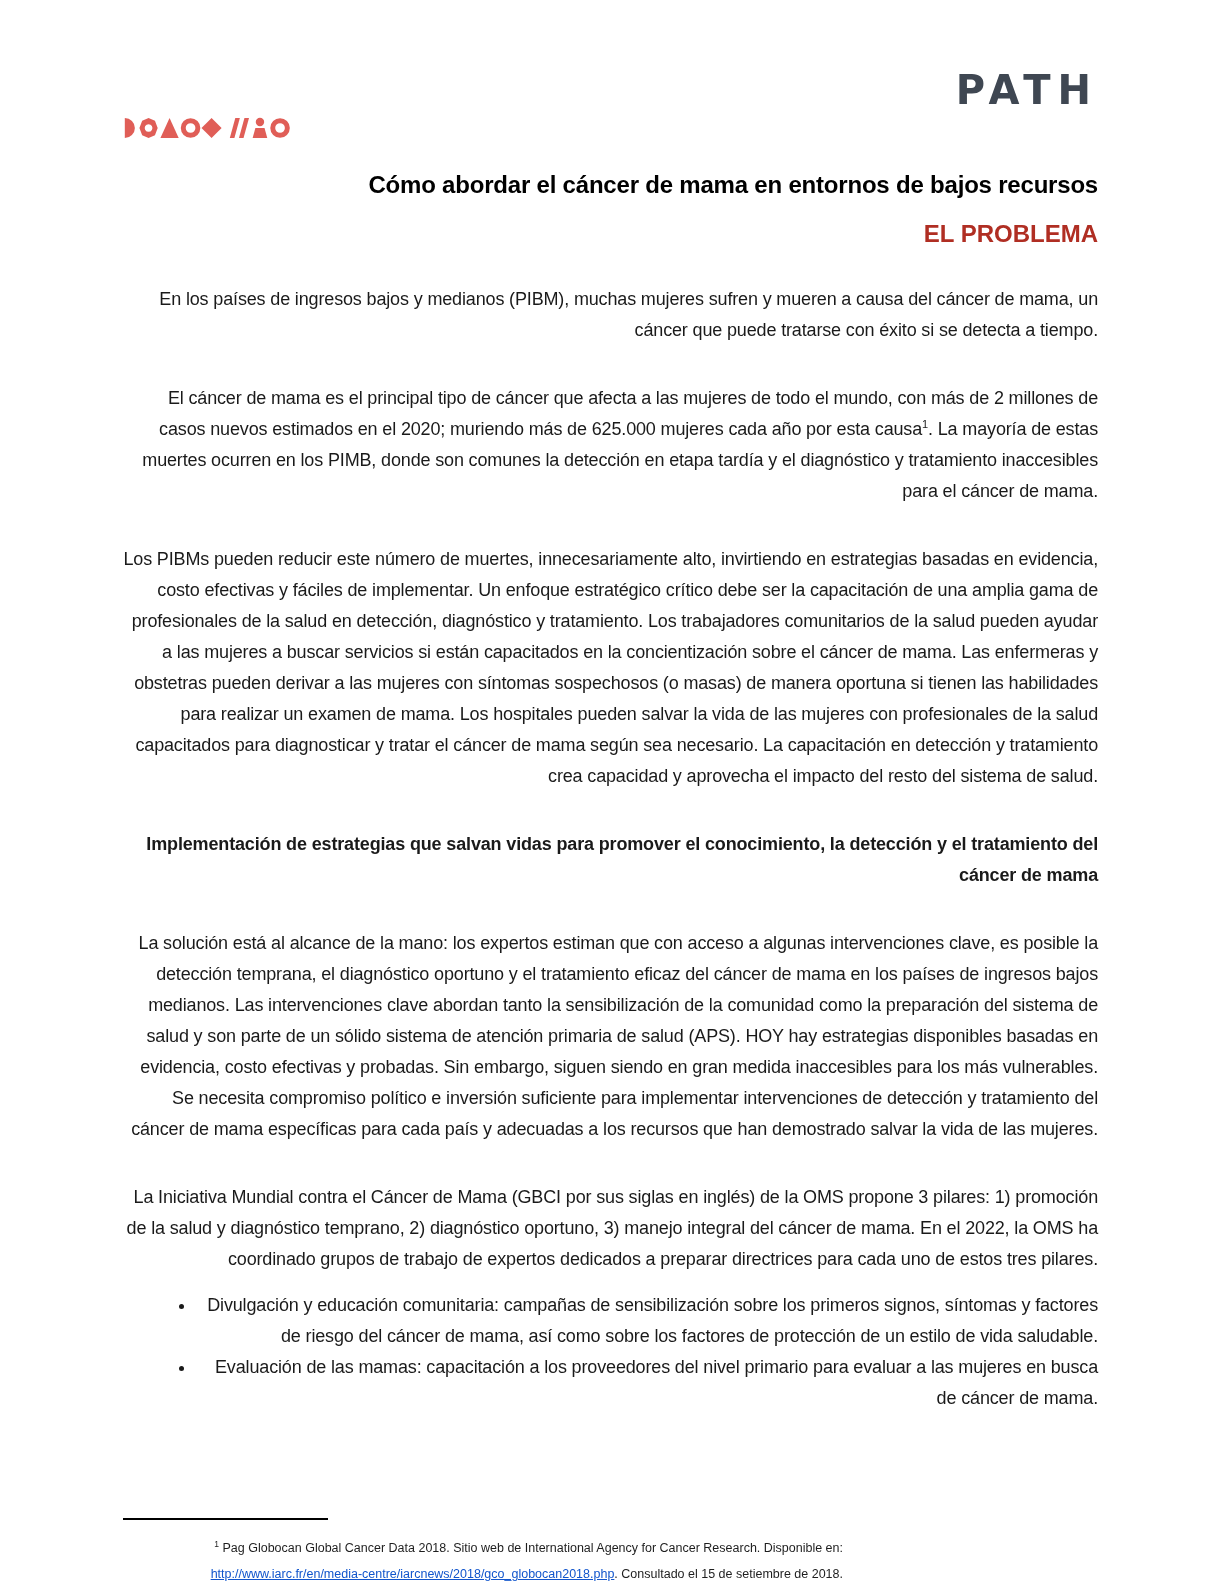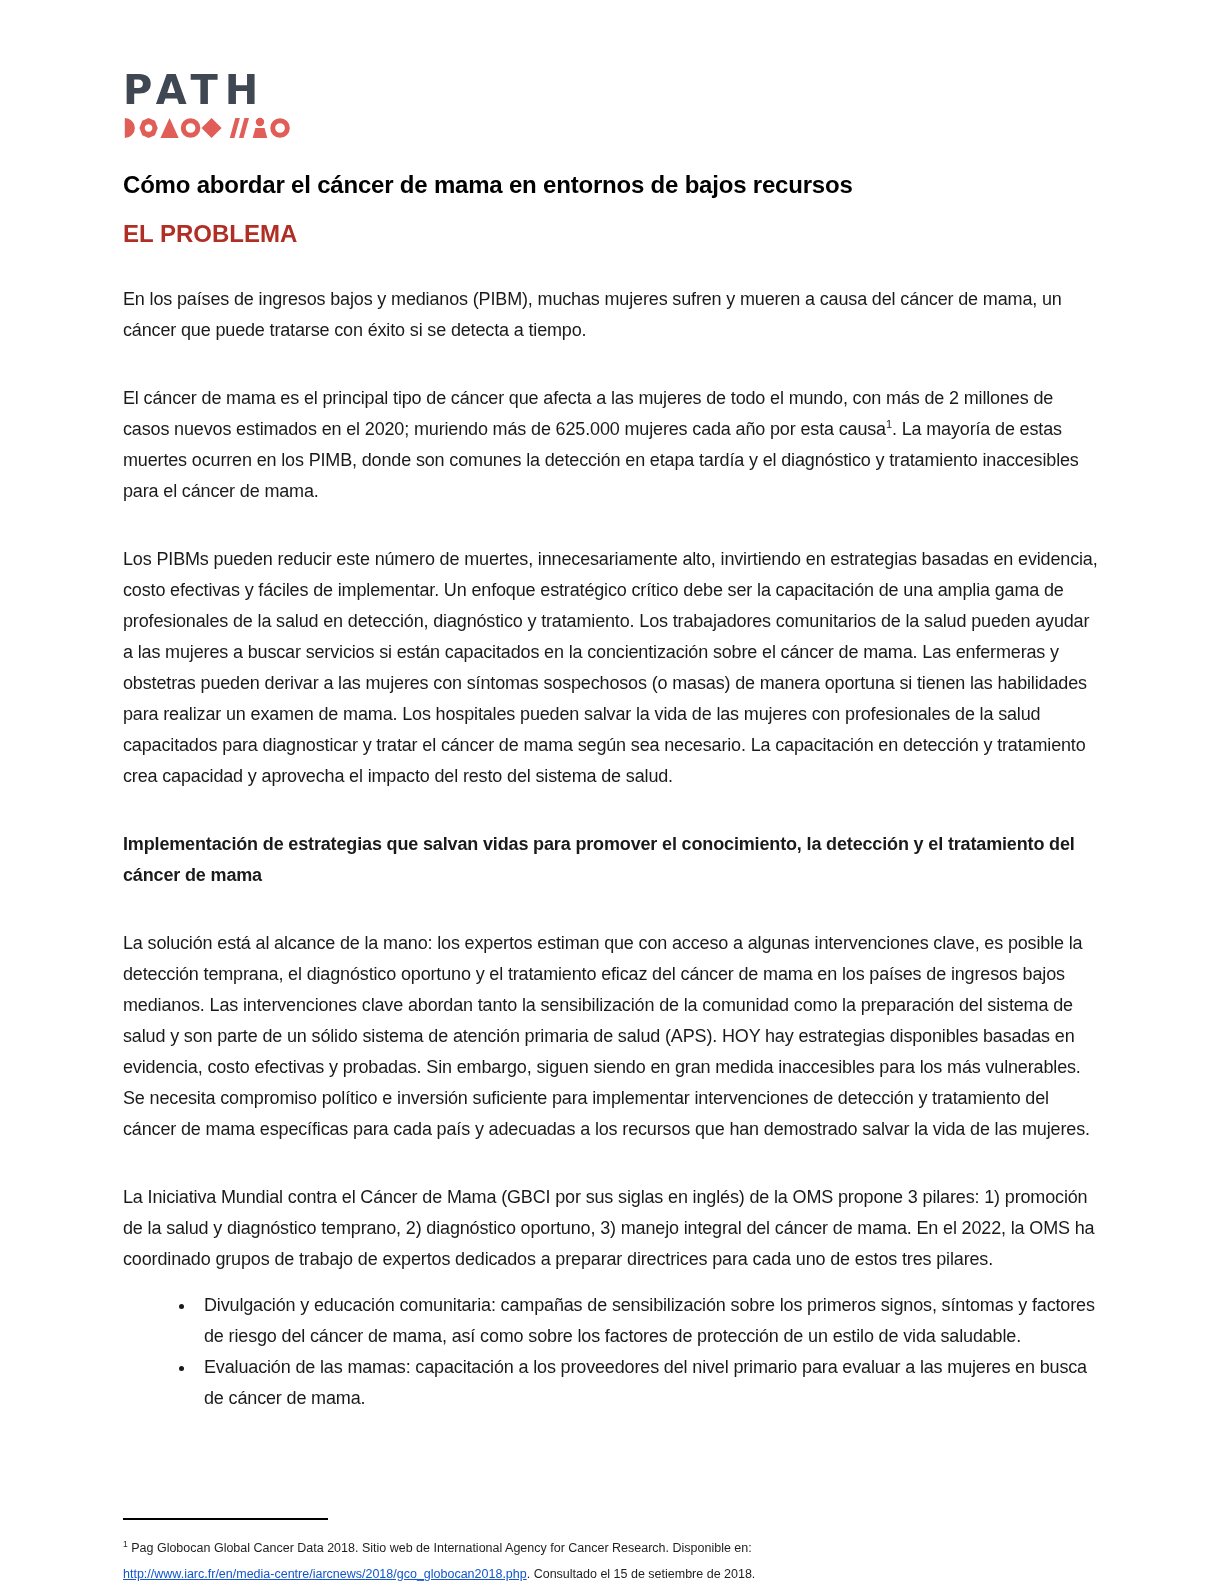--- a/index.html
+++ b/index.html
@@ -2,21 +2,21 @@
 <html><head>
 <meta charset="utf-8">
 <style>
   * { margin: 0; padding: 0; box-sizing: border-box; }
   html, body { background: #ffffff; }
   body {
     width: 1220px; height: 1581px; position: relative;
     font-family: "Liberation Sans", "DejaVu Sans", sans-serif;
     color: #1a1a1a;
   }
-  .page { padding: 70px 122px 0 123px; position: relative; height: 100%; }
+  .page { padding: 70px 122px 0 123px; position: relative; height: 100%; text-align: right; }
 
   .logo-wordmark {
     font-family: "DejaVu Sans", "Liberation Sans", sans-serif;
     font-size: 40px; font-weight: 800; letter-spacing: 7px;
     color: #3F4752; line-height: 1;
   }
   .logo-symbols { display: block; margin-top: 7px; }
 
   h1.doc-title {
     margin-top: 30px; font-size: 24px; line-height: 32px;

